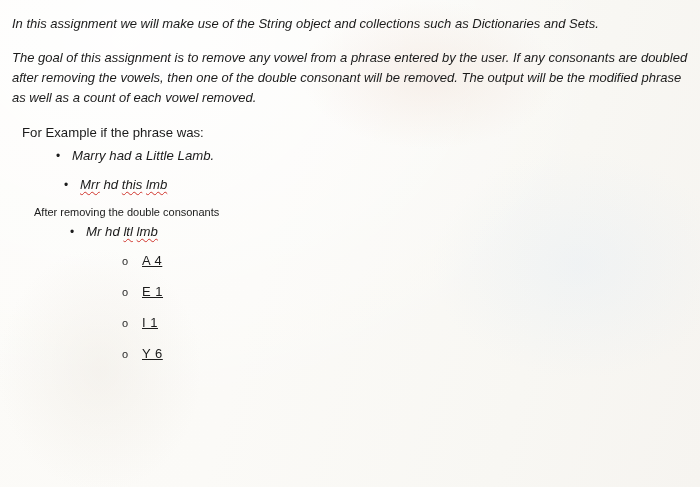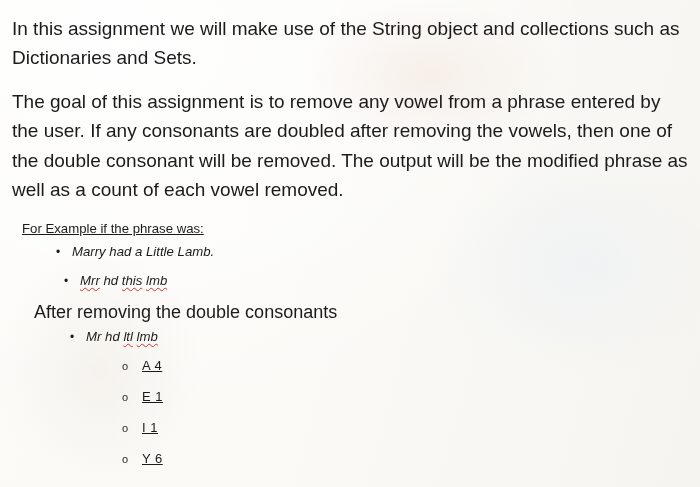--- a/index.html
+++ b/index.html
@@ -42,43 +42,43 @@
     left: 0px; top: 250px;
     width: 200px; height: 240px;
     background: radial-gradient(ellipse at center, rgba(235,230,222,0.4) 0%, rgba(235,230,222,0) 72%);
     pointer-events: none;
   }
   .content {
     position: relative;
     padding: 14px 10px 0 12px;
   }
   .para {
-    font-size: 19px;
+    font-size: 13px;
     line-height: 1.55;
     margin: 0 0 12px 0;
+    font-style: italic;
   }
   .para-intro {
     margin-bottom: 14px;
   }
   .para-goal {
     margin-bottom: 16px;
     max-width: 690px;
   }
   .para-example {
     margin: 0 0 8px 10px;
     font-size: 13.2px;
-    text-decoration: underline;
   }
   .para-after1 {
     margin: 0 0 6px 14px;
     font-size: 13.2px;
   }
   .para-after2 {
     margin: 0 0 6px 22px;
-    font-size: 18px;
+    font-size: 11px;
   }
   .bullet-row {
     display: flex;
     align-items: baseline;
     font-size: 13.2px;
     font-style: italic;
   }
   .b1 { margin: 0 0 14px 44px; }
   .b2 { margin: 0 0 14px 52px; }
   .b3 { margin: 0 0 14px 58px; }

